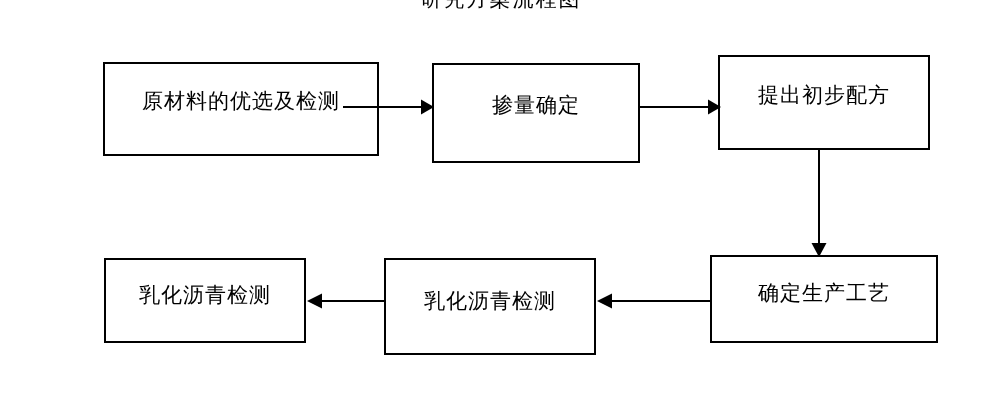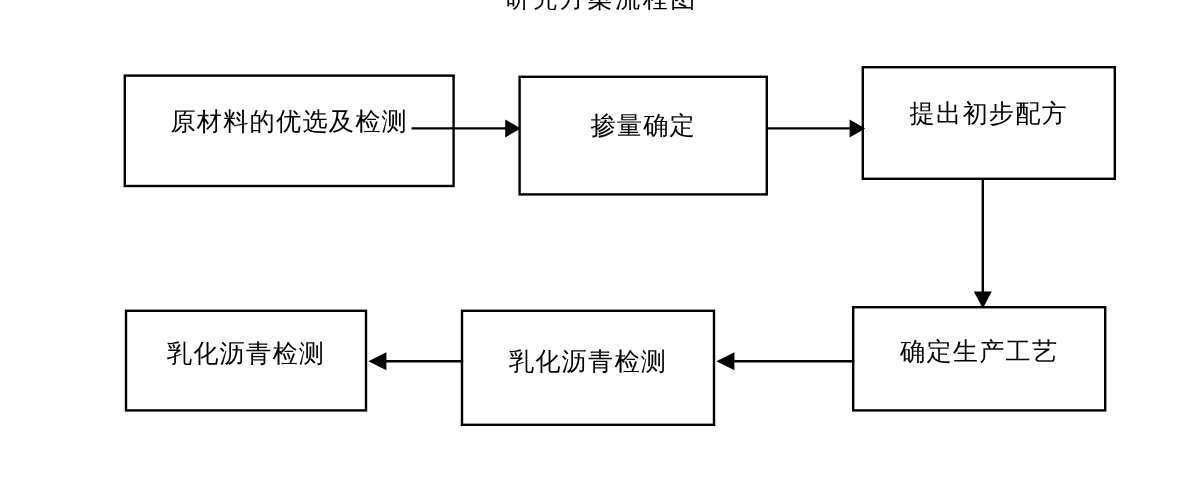--- a/index.html
+++ b/index.html
@@ -77,21 +77,21 @@
   </div>
 
   <div class="node nudge-up" style="left:432px; top:63px; width:208px; height:100px;">
     <span class="node-label">掺量确定</span>
   </div>
 
   <div class="node nudge-up" style="left:718px; top:55px; width:212px; height:95px;">
     <span class="node-label">提出初步配方</span>
   </div>
 
-  <div class="node nudge-up-sm" style="left:710px; top:255px; width:212px; height:88px;">
+  <div class="node nudge-up-sm" style="left:710px; top:255px; width:228px; height:88px;">
     <span class="node-label">确定生产工艺</span>
   </div>
 
   <div class="node nudge-up-sm" style="left:384px; top:258px; width:212px; height:97px;">
     <span class="node-label">乳化沥青检测</span>
   </div>
 
   <div class="node nudge-up-sm" style="left:104px; top:258px; width:202px; height:85px;">
     <span class="node-label">乳化沥青检测</span>
   </div>

